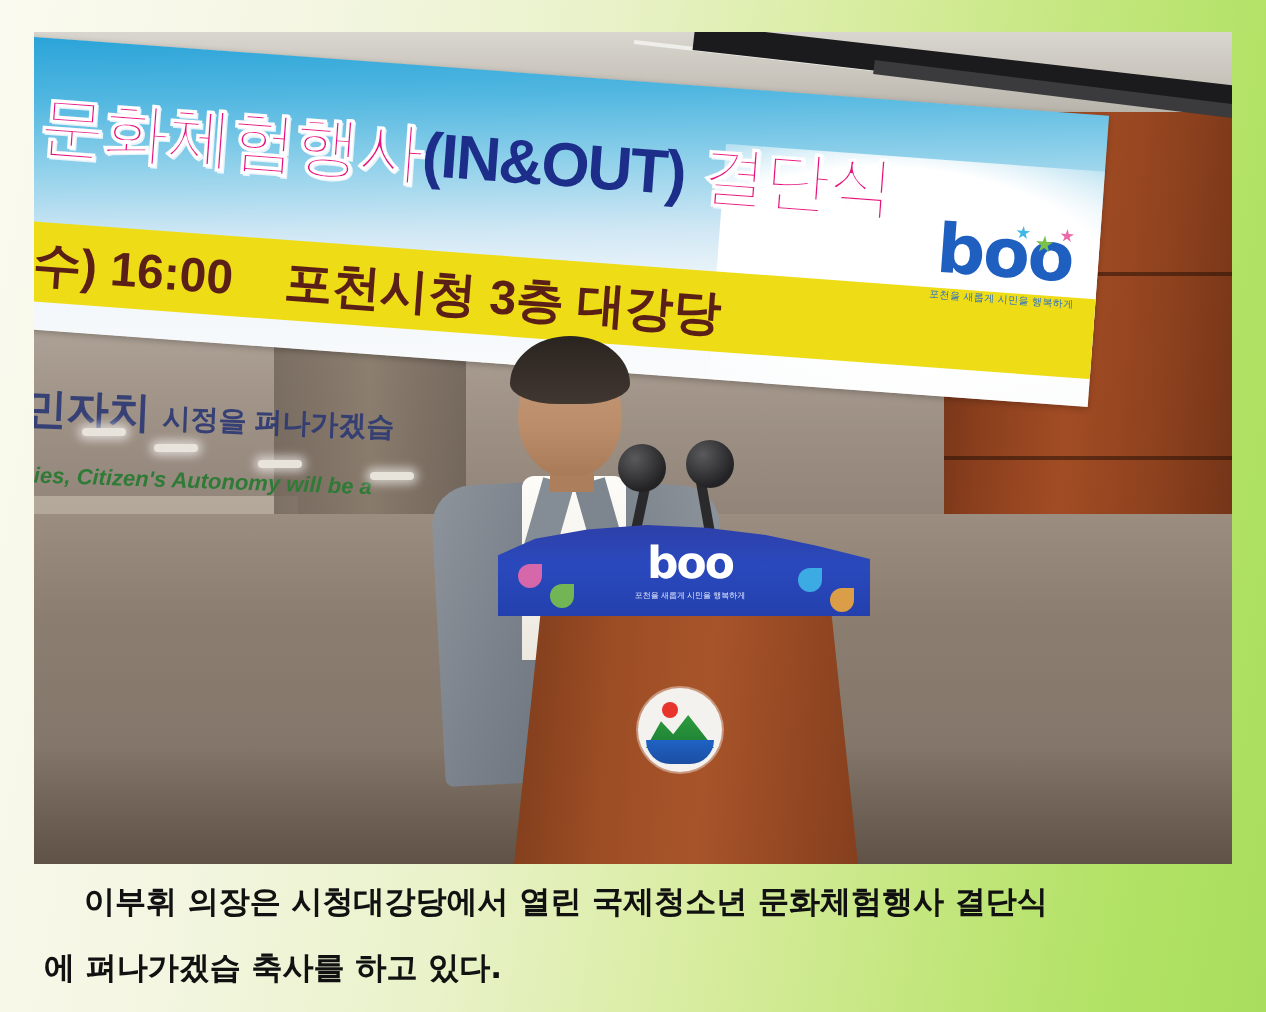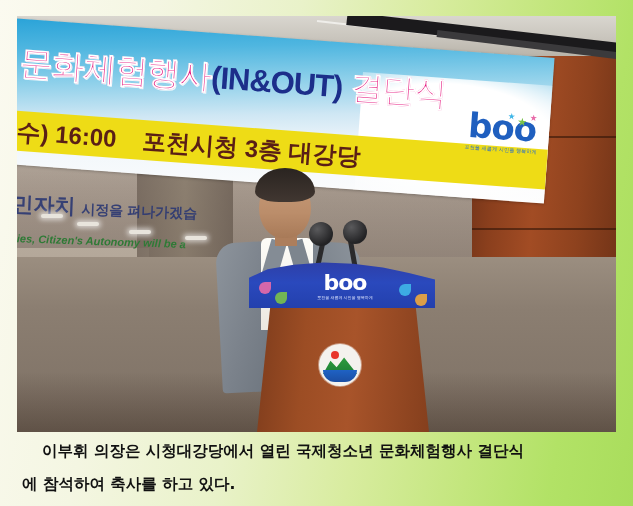--- a/index.html
+++ b/index.html
@@ -559,16 +559,16 @@
         <div class="mtn"></div>
         <div class="sun"></div>
         <div class="wave"></div>
       </div>
     </div>
 
   </div>
 
   <div id="caption">
     <div class="cap-line" id="cap-line-1">이부휘 의장은 시청대강당에서 열린 국제청소년 문화체험행사 결단식</div>
-    <div class="cap-line" id="cap-line-2">에 참석하여 축사를 하고 있다.</div>
+    <div class="cap-line" id="cap-line-2">에 펴나가겠습 축사를 하고 있다.</div>
   </div>
 
 </div>
 
 </body></html>

